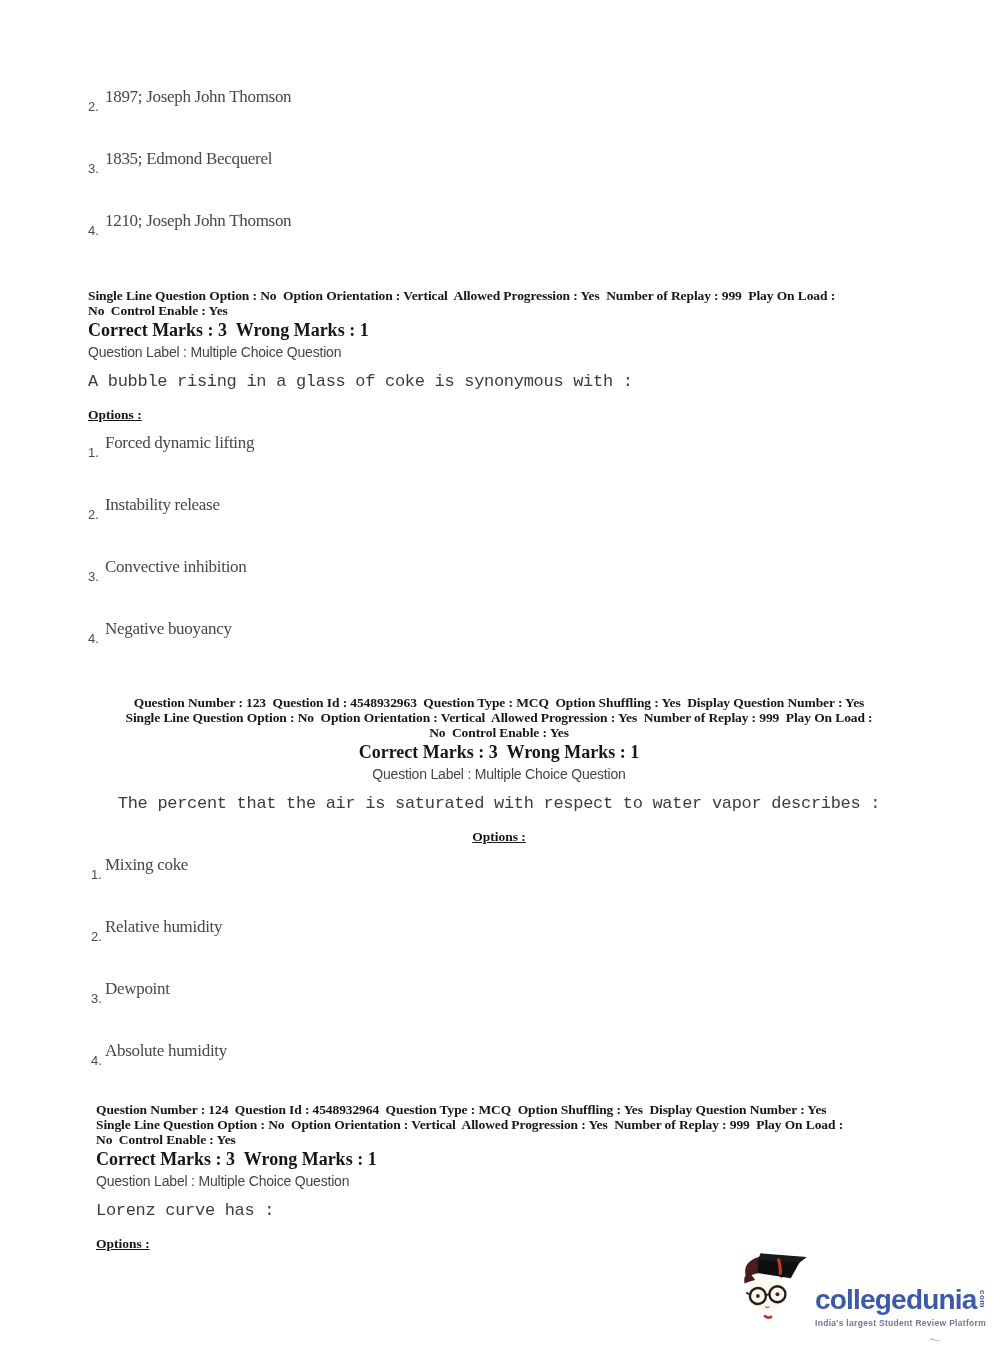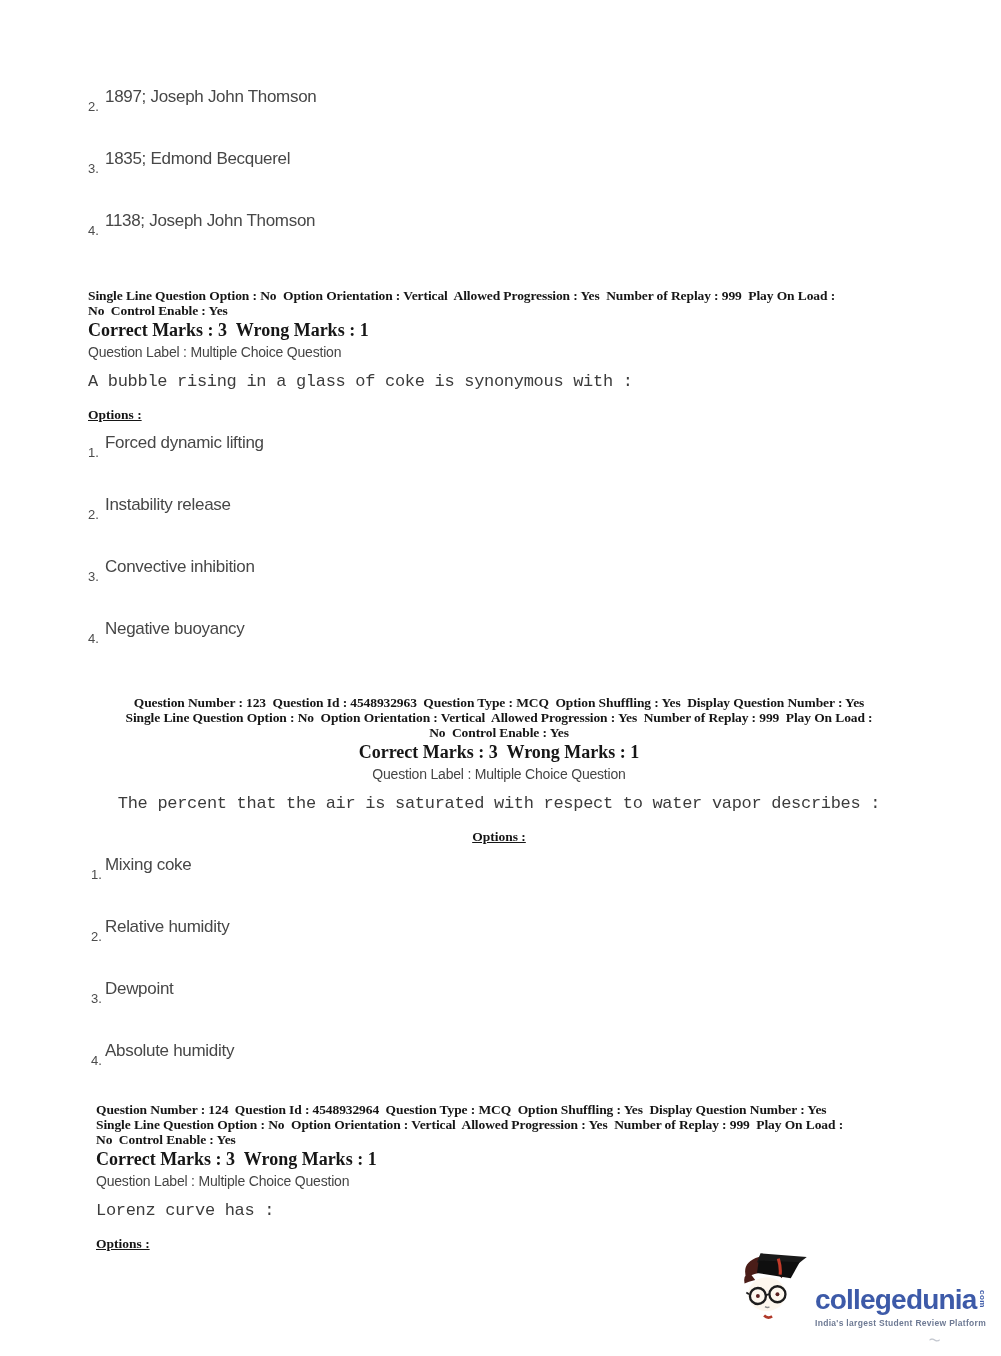--- a/index.html
+++ b/index.html
@@ -37,21 +37,21 @@
     color:#161616; white-space:pre-wrap; margin-top:14px;text-decoration:underline;
   }
   .opt-list { margin-top:10px; }
   .opt-row { display:flex; align-items:flex-start; min-height:24px; margin-bottom:34px; }
   .opt-num {
     font-family:"Liberation Sans", sans-serif;
     font-size:13px; color:#4c4c4c; width:17px; flex:0 0 17px;
     margin-top:13px;
   }
   .opt-text {
-    font-family:Liberation Sans, sans-serif;
+    font-family:Liberation Serif, serif;
     font-size:17px; line-height:22px; color:#474747; letter-spacing:-0.3px;
   }
 
   
   #partial-options { left:88px; top:86px; width:820px; }
   #question-122   { left:88px; top:288px; width:822px; }
   #question-123   { left:88px; top:695px; width:822px;text-align:center; }
   #question-124   { left:96px; top:1102px; width:822px; }
 
   
@@ -88,21 +88,21 @@
   <div class="opt-row">
     <span class="opt-num">2.</span>
     <span class="opt-text">1897; Joseph John Thomson</span>
   </div>
   <div class="opt-row">
     <span class="opt-num">3.</span>
     <span class="opt-text">1835; Edmond Becquerel</span>
   </div>
   <div class="opt-row">
     <span class="opt-num">4.</span>
-    <span class="opt-text">1138; Joseph John Thomson</span>
+    <span class="opt-text">1210; Joseph John Thomson</span>
   </div>
 </div>
 
 <div class="abs" id="question-122">
   <div class="meta-line">Single Line Question Option : No  Option Orientation : Vertical  Allowed Progression : Yes  Number of Replay : 999  Play On Load :</div>
   <div class="meta-line">No  Control Enable : Yes</div>
   <div class="marks-line">Correct Marks : 3  Wrong Marks : 1</div>
   <div class="qlabel-line">Question Label : Multiple Choice Question</div>
   <div class="qtext">A bubble rising in a glass of coke is synonymous with :</div>
   <div class="opts-heading">Options :</div>

